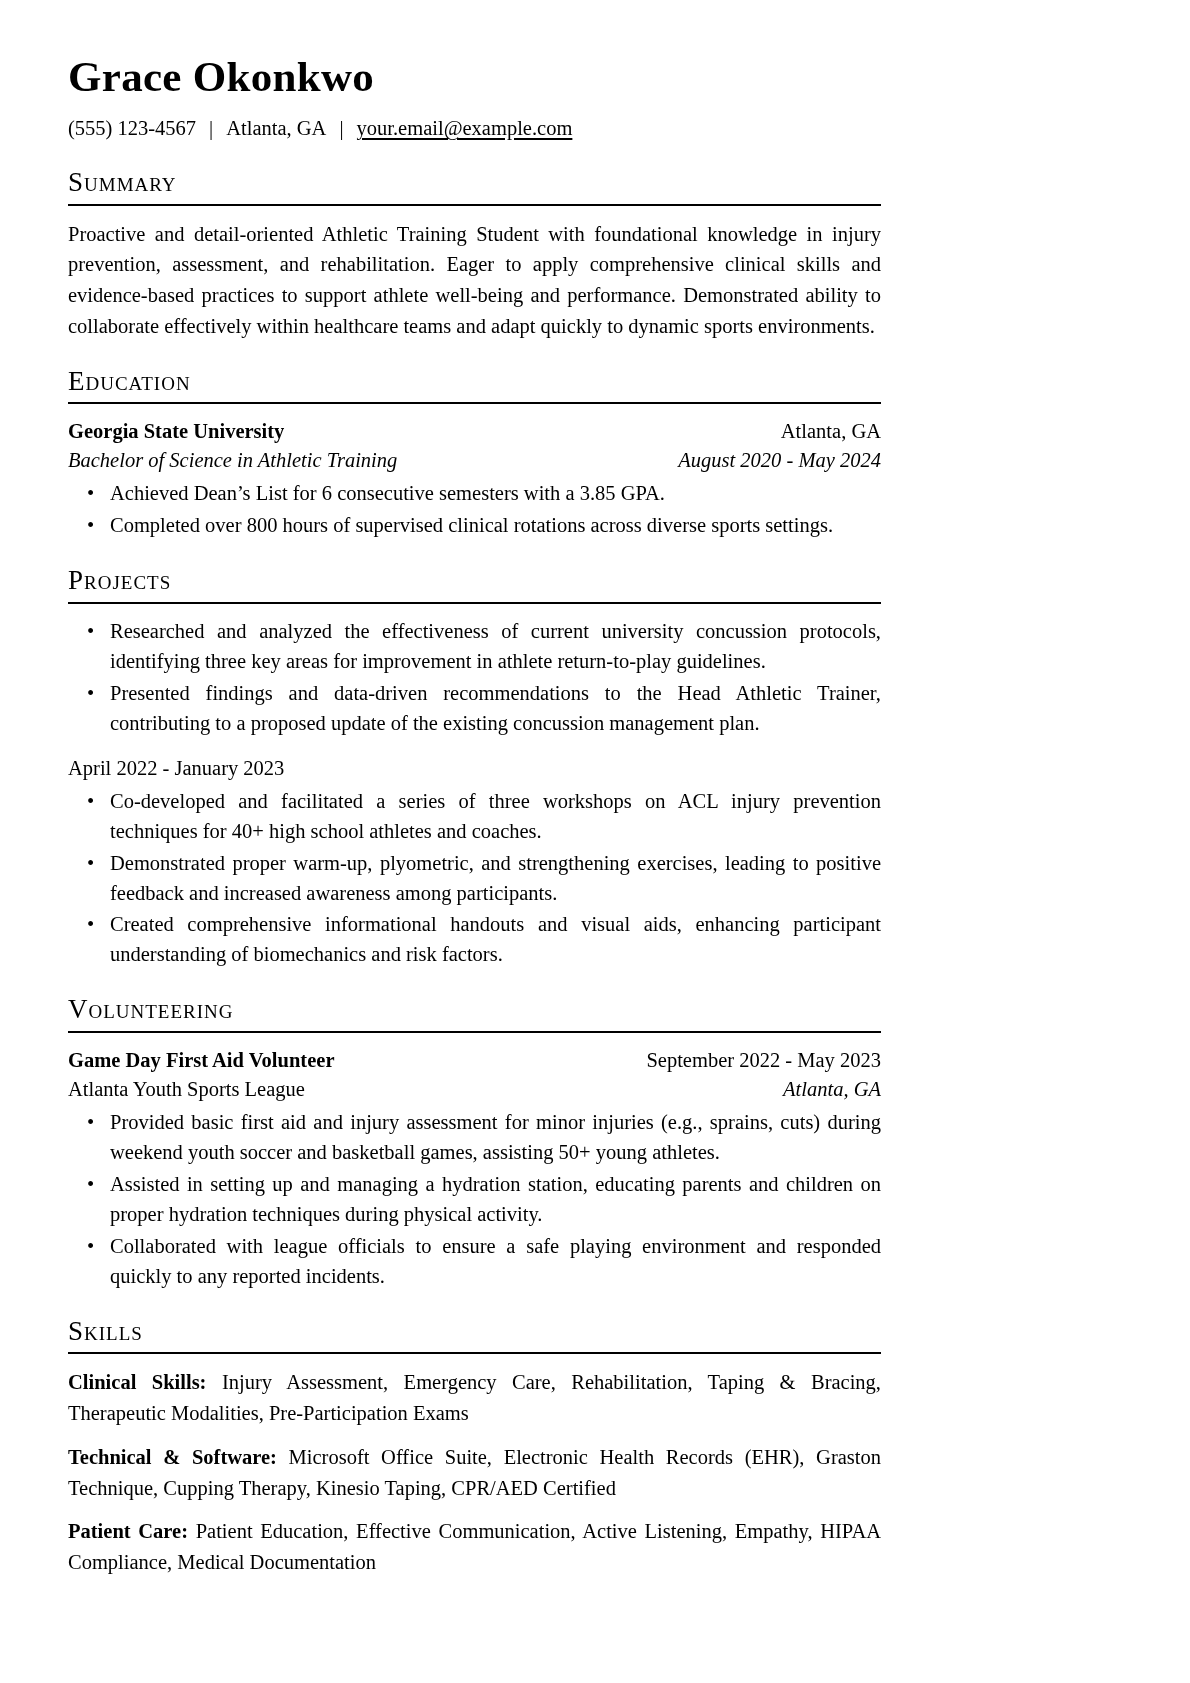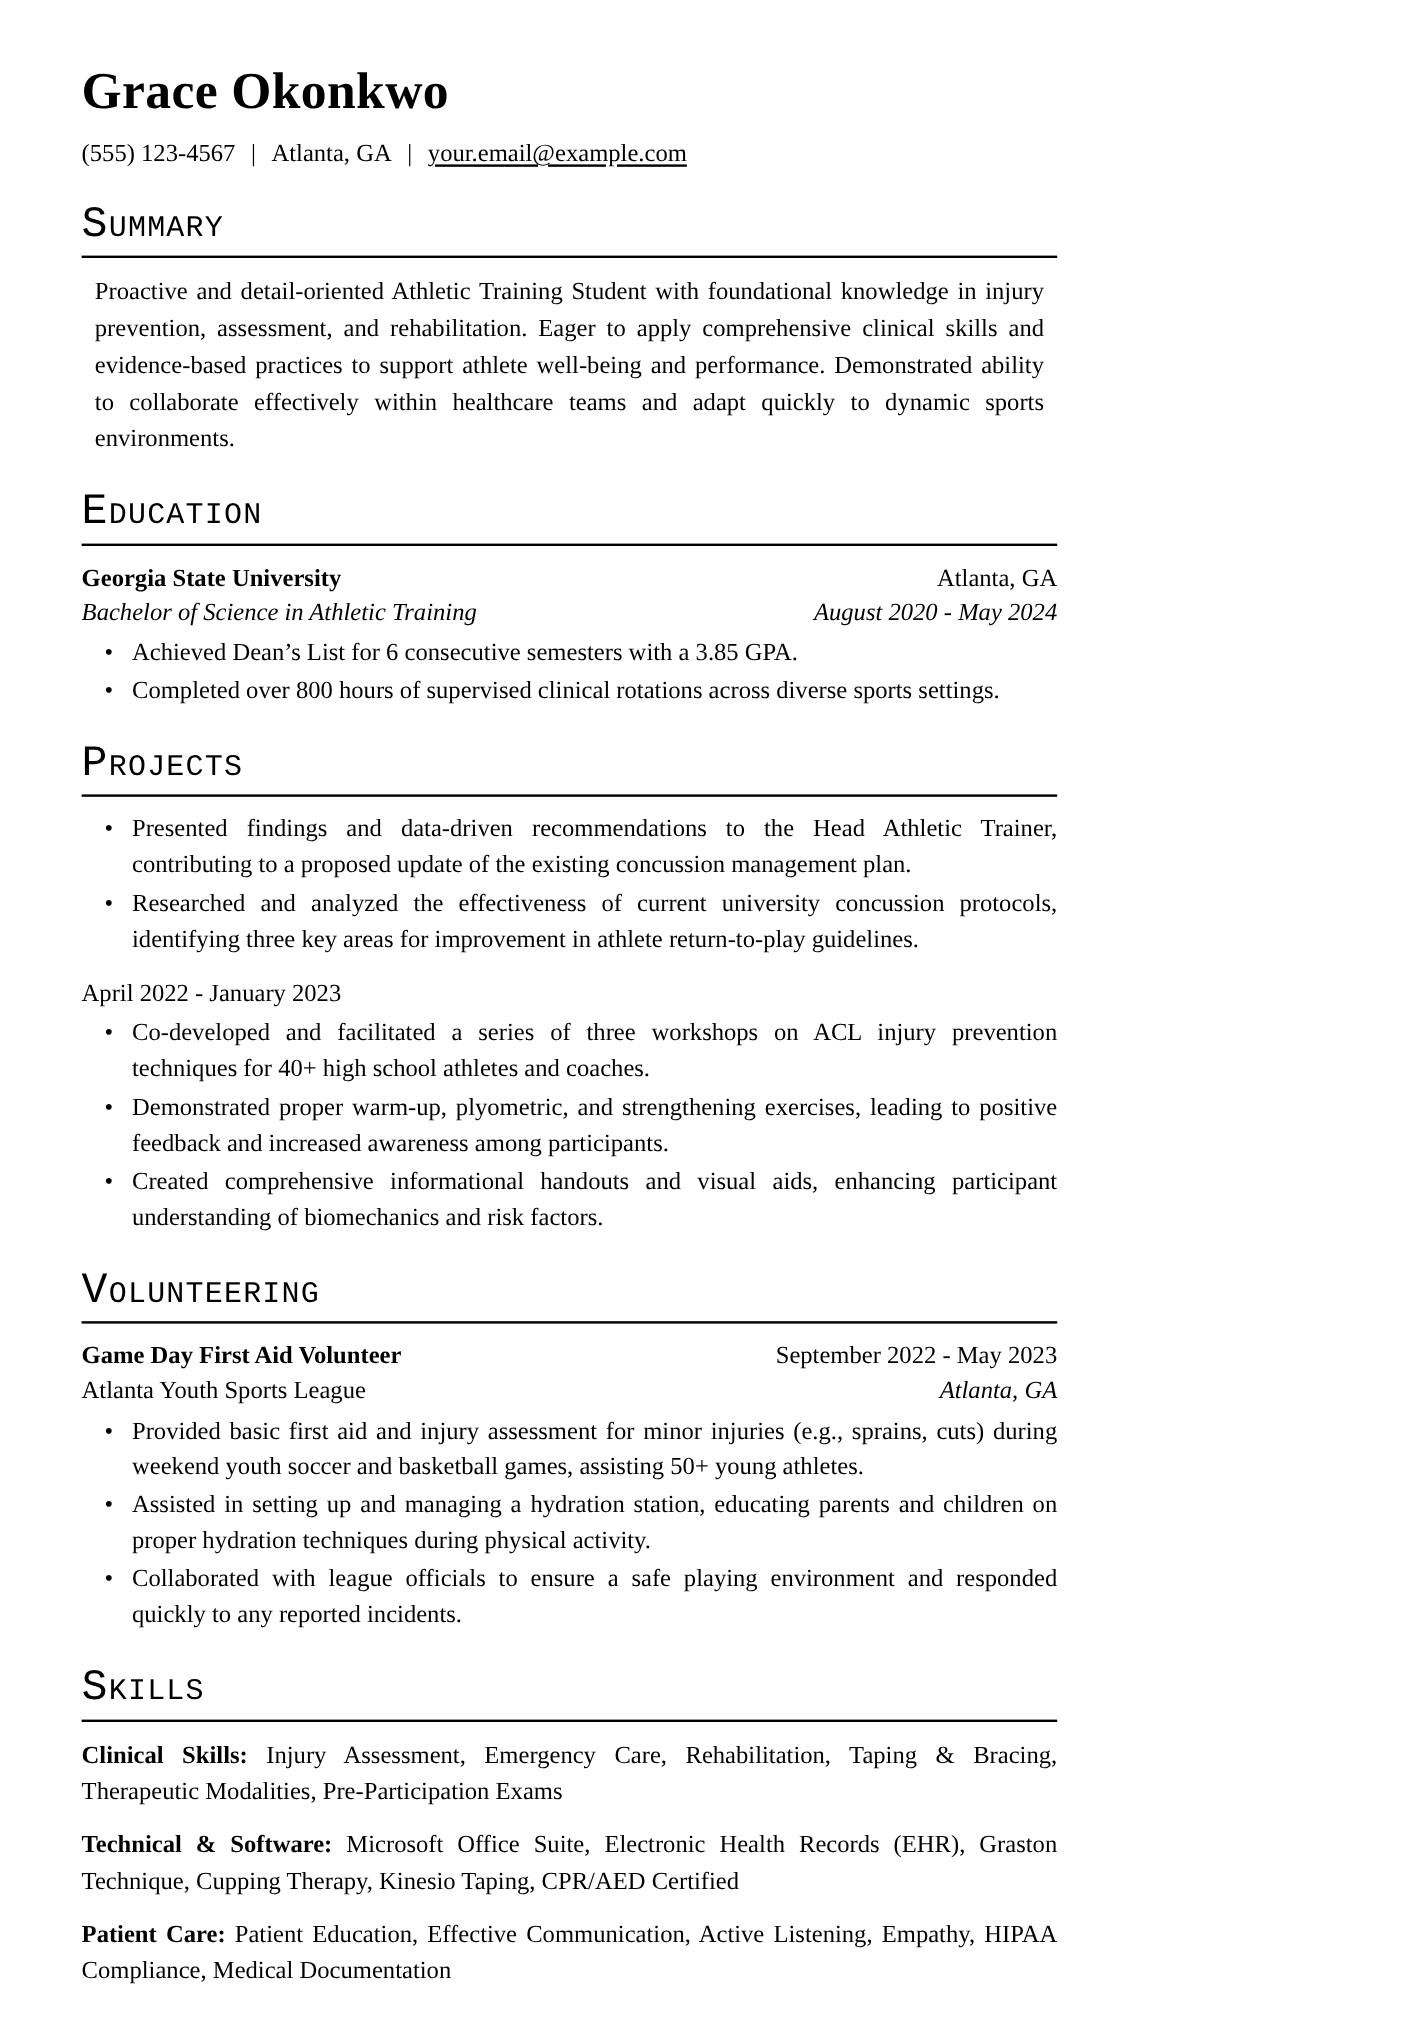--- a/index.html
+++ b/index.html
@@ -39,26 +39,25 @@
   }
   .contact a {
     color: inherit;
     text-decoration: underline;
     text-underline-offset: 3px;
   }
   
   .section { margin-top: 25px; }
   .section-title {
     margin: 0;
-    font-size: 36px;
+    font-size: 27px;
     font-weight: 500;
     font-variant: small-caps;
     letter-spacing: 1px;
     line-height: 1.1;
-    font-family: Liberation Mono, monospace;
   }
   .section-rule {
     border: none;
     border-top: 2px solid #000;
     margin: 6px 0 0 0;
   }
   .section-body { margin-top: 13px; }
   
   .entry + .entry { margin-top: 15px; }
   .entry-row {
@@ -86,21 +85,21 @@
   }
   li.bullet + li.bullet { margin-top: 2px; }
   li.bullet::before {
     content: "\2022";
     position: absolute;
     left: 19px;
     top: 0;
   }
   
   .justified {
-    margin: 11px;
+    margin: 0;
     font-size: 20.5px;
     line-height: 1.5;
     text-align: justify;
     hyphens: auto;
   }
   .skills-group { margin: 0 0 13px 0; }
   .skill-label { font-weight: 700; }
 </style>
 </head>
 <body>
@@ -142,22 +141,22 @@
       </div>
     </div>
   </section>
 
   <section class="section">
     <h2 class="section-title">Projects</h2>
     <hr class="section-rule">
     <div class="section-body">
       <div class="entry">
         <ul class="bullets">
+          <li class="bullet">Researched and analyzed the effectiveness of current university concussion protocols, identifying three key areas for improvement in athlete return-to-play guidelines.</li>
           <li class="bullet">Presented findings and data-driven recommendations to the Head Athletic Trainer, contributing to a proposed update of the existing concussion management plan.</li>
-          <li class="bullet">Researched and analyzed the effectiveness of current university concussion protocols, identifying three key areas for improvement in athlete return-to-play guidelines.</li>
         </ul>
       </div>
       <div class="entry">
         <div class="entry-row">
           <span>April 2022 - January 2023</span>
         </div>
         <ul class="bullets">
           <li class="bullet">Co-developed and facilitated a series of three workshops on ACL injury prevention techniques for 40+ high school athletes and coaches.</li>
           <li class="bullet">Demonstrated proper warm-up, plyometric, and strengthening exercises, leading to positive feedback and increased awareness among participants.</li>
           <li class="bullet">Created comprehensive informational handouts and visual aids, enhancing participant understanding of biomechanics and risk factors.</li>

